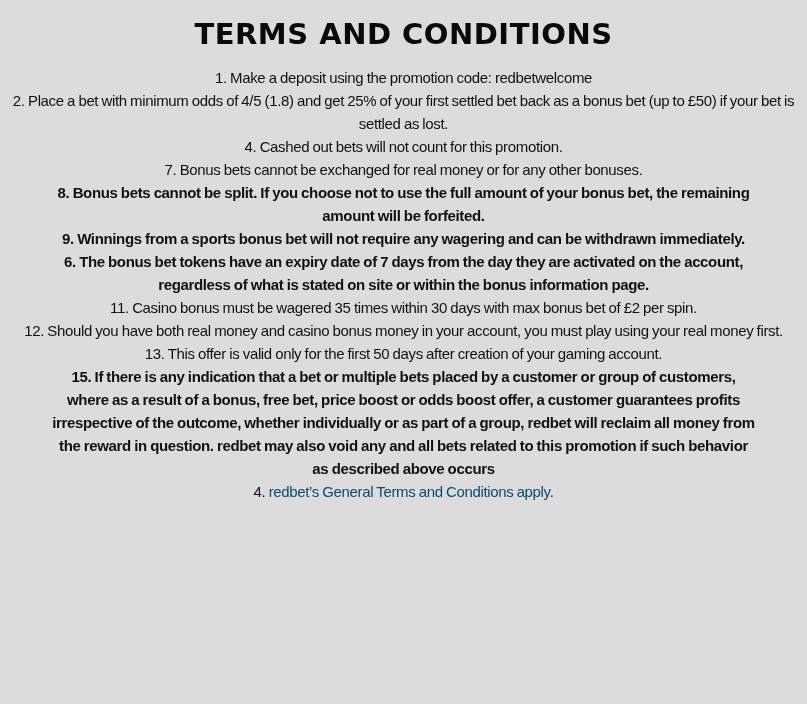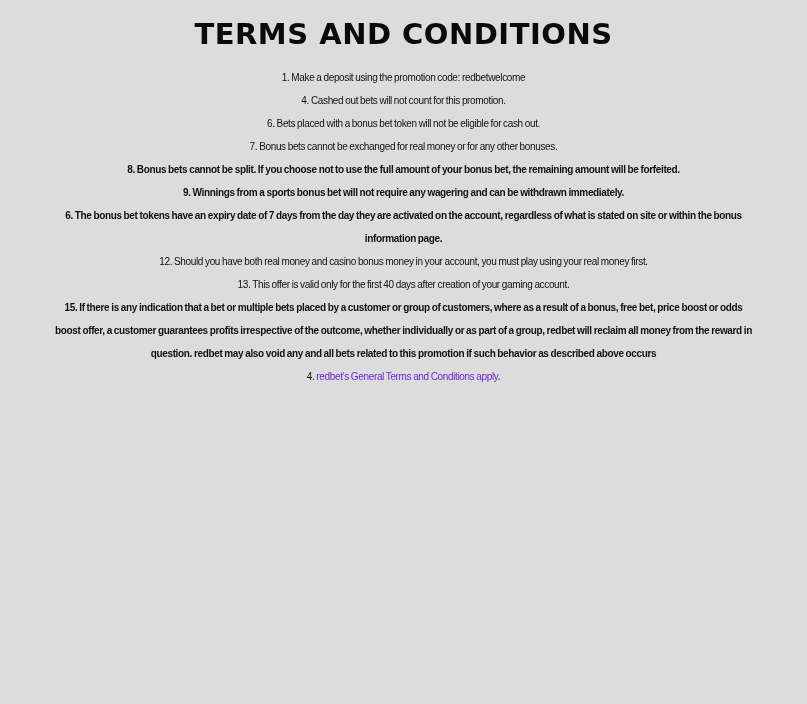--- a/index.html
+++ b/index.html
@@ -27,52 +27,53 @@
       letter-spacing: 0.5px;
       margin: 0 0 12px 0;
       line-height: 40px;
       color: #0a0a0a;
     }
     .terms {
       list-style: none;
       margin: 0;
       padding: 0 12px;
       font-family: "Liberation Sans Narrow", "Liberation Sans", sans-serif;
-      font-size: 10px;
+      font-size: 15px;
       line-height: 23px;
       letter-spacing: -0.35px;
       word-spacing: -0.5px;
       font-stretch: condensed;
     }
     .terms li {
       margin: 0;
       padding: 0;
     }
     .terms li.wide {
       padding: 0 40px;
       font-weight: bold;
     }
     .link {
-      color: #6d28d9;
+      color: #0c4a6e;
       text-decoration: none;
       cursor: pointer;
     }
   </style>
 </head>
 <body>
 
 <div class="page">
   <h1 class="title">TERMS AND CONDITIONS</h1>
 
   <ul class="terms">
     <li><span>1.</span> <span>Make a deposit using the promotion code: redbetwelcome</span></li>
+    <li><span>2.</span> <span>Place a bet with minimum odds of 4/5 (1.8) and get 25% of your first settled bet back as a bonus bet (up to £50) if your bet is settled as lost.</span></li>
     <li><span>4.</span> <span>Cashed out bets will not count for this promotion.</span></li>
-    <li><span>6.</span> <span>Bets placed with a bonus bet token will not be eligible for cash out.</span></li>
     <li><span>7.</span> <span>Bonus bets cannot be exchanged for real money or for any other bonuses.</span></li>
     <li class="wide"><span>8.</span> <span>Bonus bets cannot be split. If you choose not to use the full amount of your bonus bet, the remaining amount will be forfeited.</span></li>
     <li class="wide"><span>9.</span> <span>Winnings from a sports bonus bet will not require any wagering and can be withdrawn immediately.</span></li>
     <li class="wide"><span>6.</span> <span>The bonus bet tokens have an expiry date of 7 days from the day they are activated on the account, regardless of what is stated on site or within the bonus information page.</span></li>
+    <li><span>11.</span> <span>Casino bonus must be wagered 35 times within 30 days with max bonus bet of £2 per spin.</span></li>
     <li><span>12.</span> <span>Should you have both real money and casino bonus money in your account, you must play using your real money first.</span></li>
-    <li><span>13.</span> <span>This offer is valid only for the first 40 days after creation of your gaming account.</span></li>
+    <li><span>13.</span> <span>This offer is valid only for the first 50 days after creation of your gaming account.</span></li>
     <li class="wide"><span>15.</span> <span>If there is any indication that a bet or multiple bets placed by a customer or group of customers, where as a result of a bonus, free bet, price boost or odds boost offer, a customer guarantees profits irrespective of the outcome, whether individually or as part of a group, redbet will reclaim all money from the reward in question. redbet may also void any and all bets related to this promotion if such behavior as described above occurs</span></li>
     <li><span>4.</span> <a class="link">redbet’s General Terms and Conditions apply</a><span>.</span></li>
   </ul>
 </div>
 
 </body></html>

